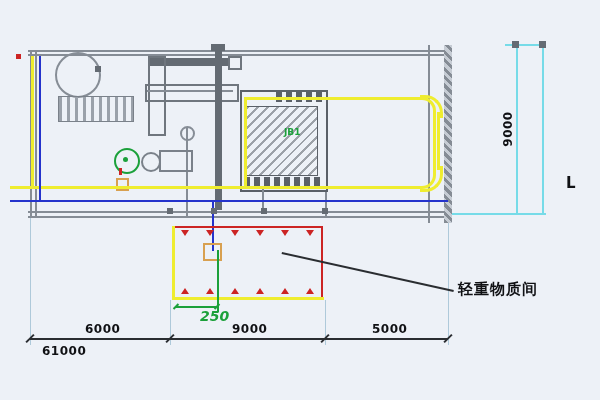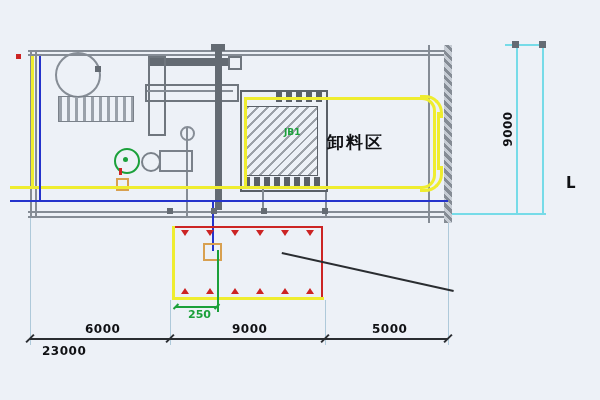--- a/index.html
+++ b/index.html
@@ -111,38 +111,38 @@
   <div class="abs tri-up" style="left:256px;top:288px;"></div>
   <div class="abs tri-up" style="left:281px;top:288px;"></div>
   <div class="abs tri-up" style="left:306px;top:288px;"></div>
 
   <div class="abs" style="left:203px;top:243px;width:15px;height:14px;border:2px solid #d8a050;"></div>
   <div class="abs green" style="left:217px;top:250px;width:2px;height:62px;"></div>
 
   <div class="abs green" style="left:176px;top:306px;width:42px;height:2px;"></div>
   <div class="abs gtick" style="left:175px;top:303px;"></div>
   <div class="abs gtick" style="left:216px;top:303px;"></div>
-  <div class="abs" style="left:188px;top:308px;color:#1ba03a;font-size:11px;font-weight:bold;">250</div>
+  <div class="abs" style="left:200px;top:308px;color:#1ba03a;font-size:14px;font-weight:bold;font-style:italic;">250</div>
 
   <div class="abs ext" style="left:30px;top:218px;width:1px;height:127px;"></div>
   <div class="abs ext" style="left:170px;top:300px;width:1px;height:45px;"></div>
   <div class="abs ext" style="left:325px;top:300px;width:1px;height:45px;"></div>
   <div class="abs ext" style="left:448px;top:223px;width:1px;height:122px;"></div>
 
   <div class="abs" style="left:30px;top:338px;width:418px;height:1.5px;background:#2a2d31;"></div>
   <div class="abs dtick" style="left:29px;top:333px;"></div>
   <div class="abs dtick" style="left:169px;top:333px;"></div>
   <div class="abs dtick" style="left:324px;top:333px;"></div>
   <div class="abs dtick" style="left:447px;top:333px;"></div>
   <div class="abs dimtext" style="left:85px;top:322px;">6000</div>
   <div class="abs dimtext" style="left:232px;top:322px;">9000</div>
   <div class="abs dimtext" style="left:372px;top:322px;">5000</div>
-  <div class="abs dimtext" style="left:42px;top:344px;">23000</div>
+  <div class="abs dimtext" style="left:42px;top:344px;">61000</div>
 
   <div class="abs dimtext" style="left:488px;top:122px;transform:rotate(-90deg);transform-origin:center;width:40px;text-align:center;">9000</div>
   <div class="abs" style="left:566px;top:174px;color:#101114;font-size:15px;font-weight:bold;">L</div>
 
   <div class="abs" style="left:284px;top:127px;color:#1ba03a;font-size:9px;font-weight:bold;">JB1</div>
-  <div class="abs" style="left:327px;top:131px;color:#101114;font-size:17px;font-weight:bold;letter-spacing:2px;">卸料区</div>
 
   <div class="abs" style="left:282px;top:252px;width:176px;height:1.5px;background:#2a2d31;transform:rotate(12.5deg);transform-origin:left top;"></div>
+  <div class="abs" style="left:458px;top:280px;color:#101114;font-size:15px;font-weight:bold;letter-spacing:1px;">轻重物质间</div>
 
 </div>
 
 </body></html>

